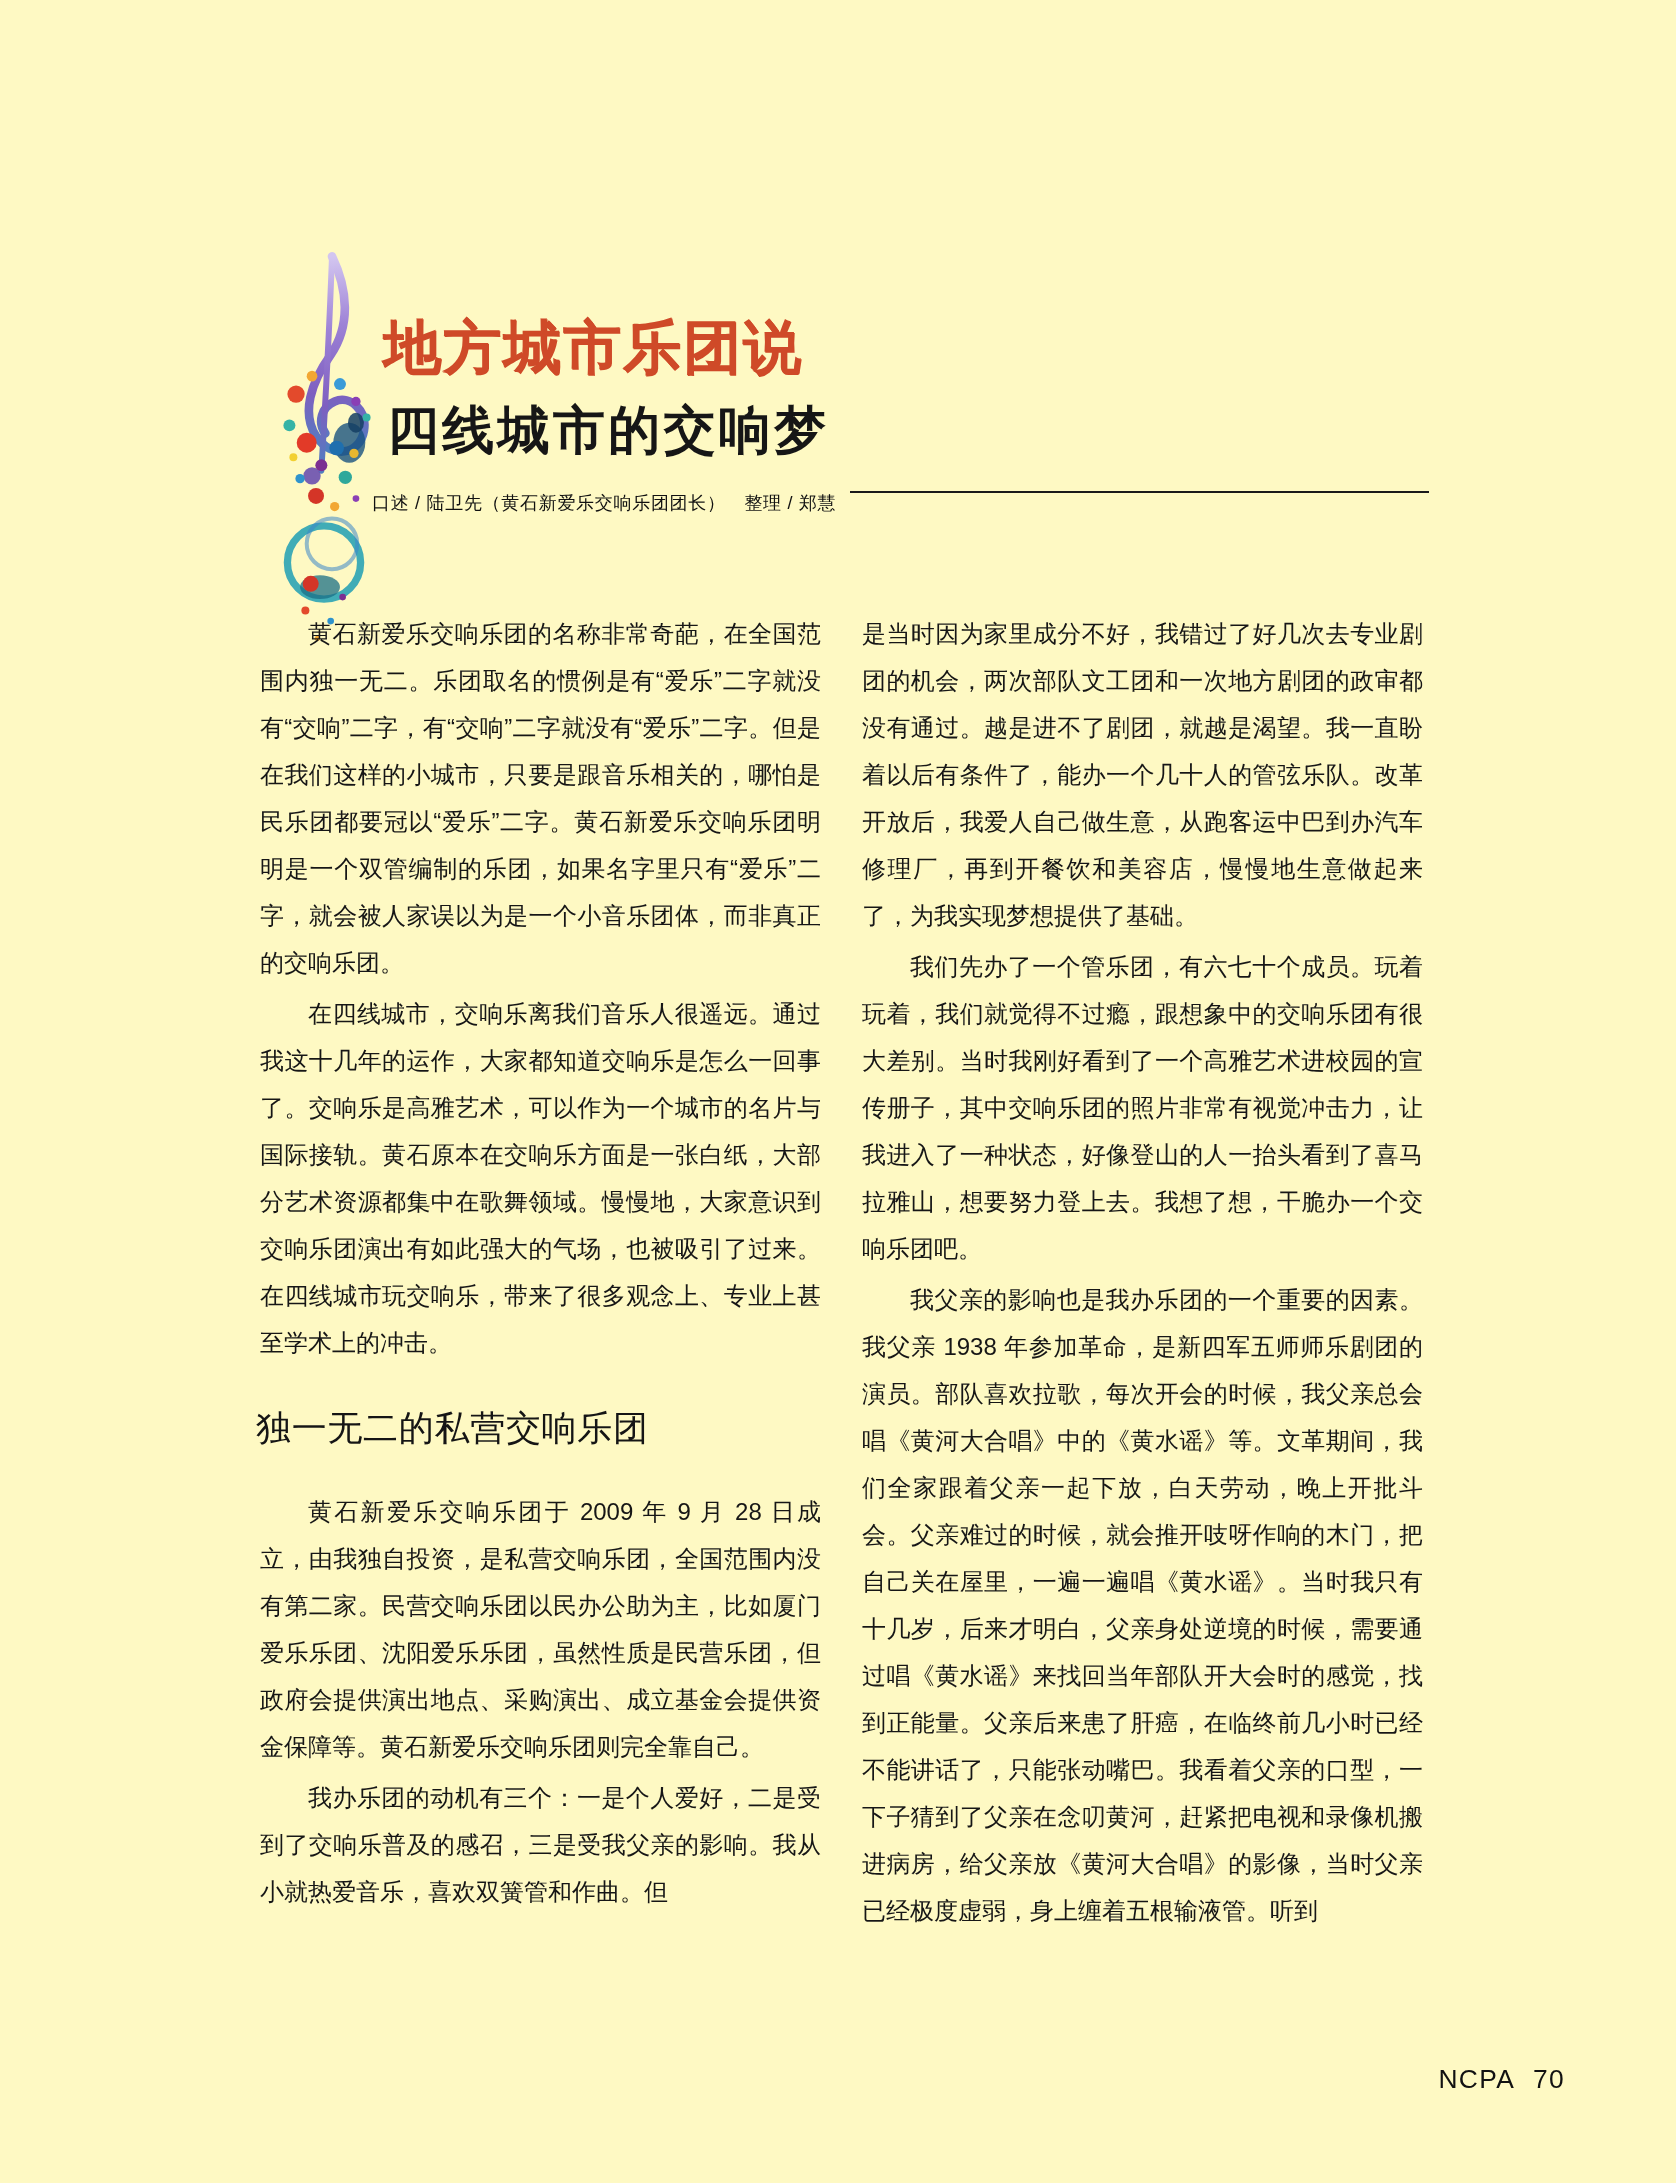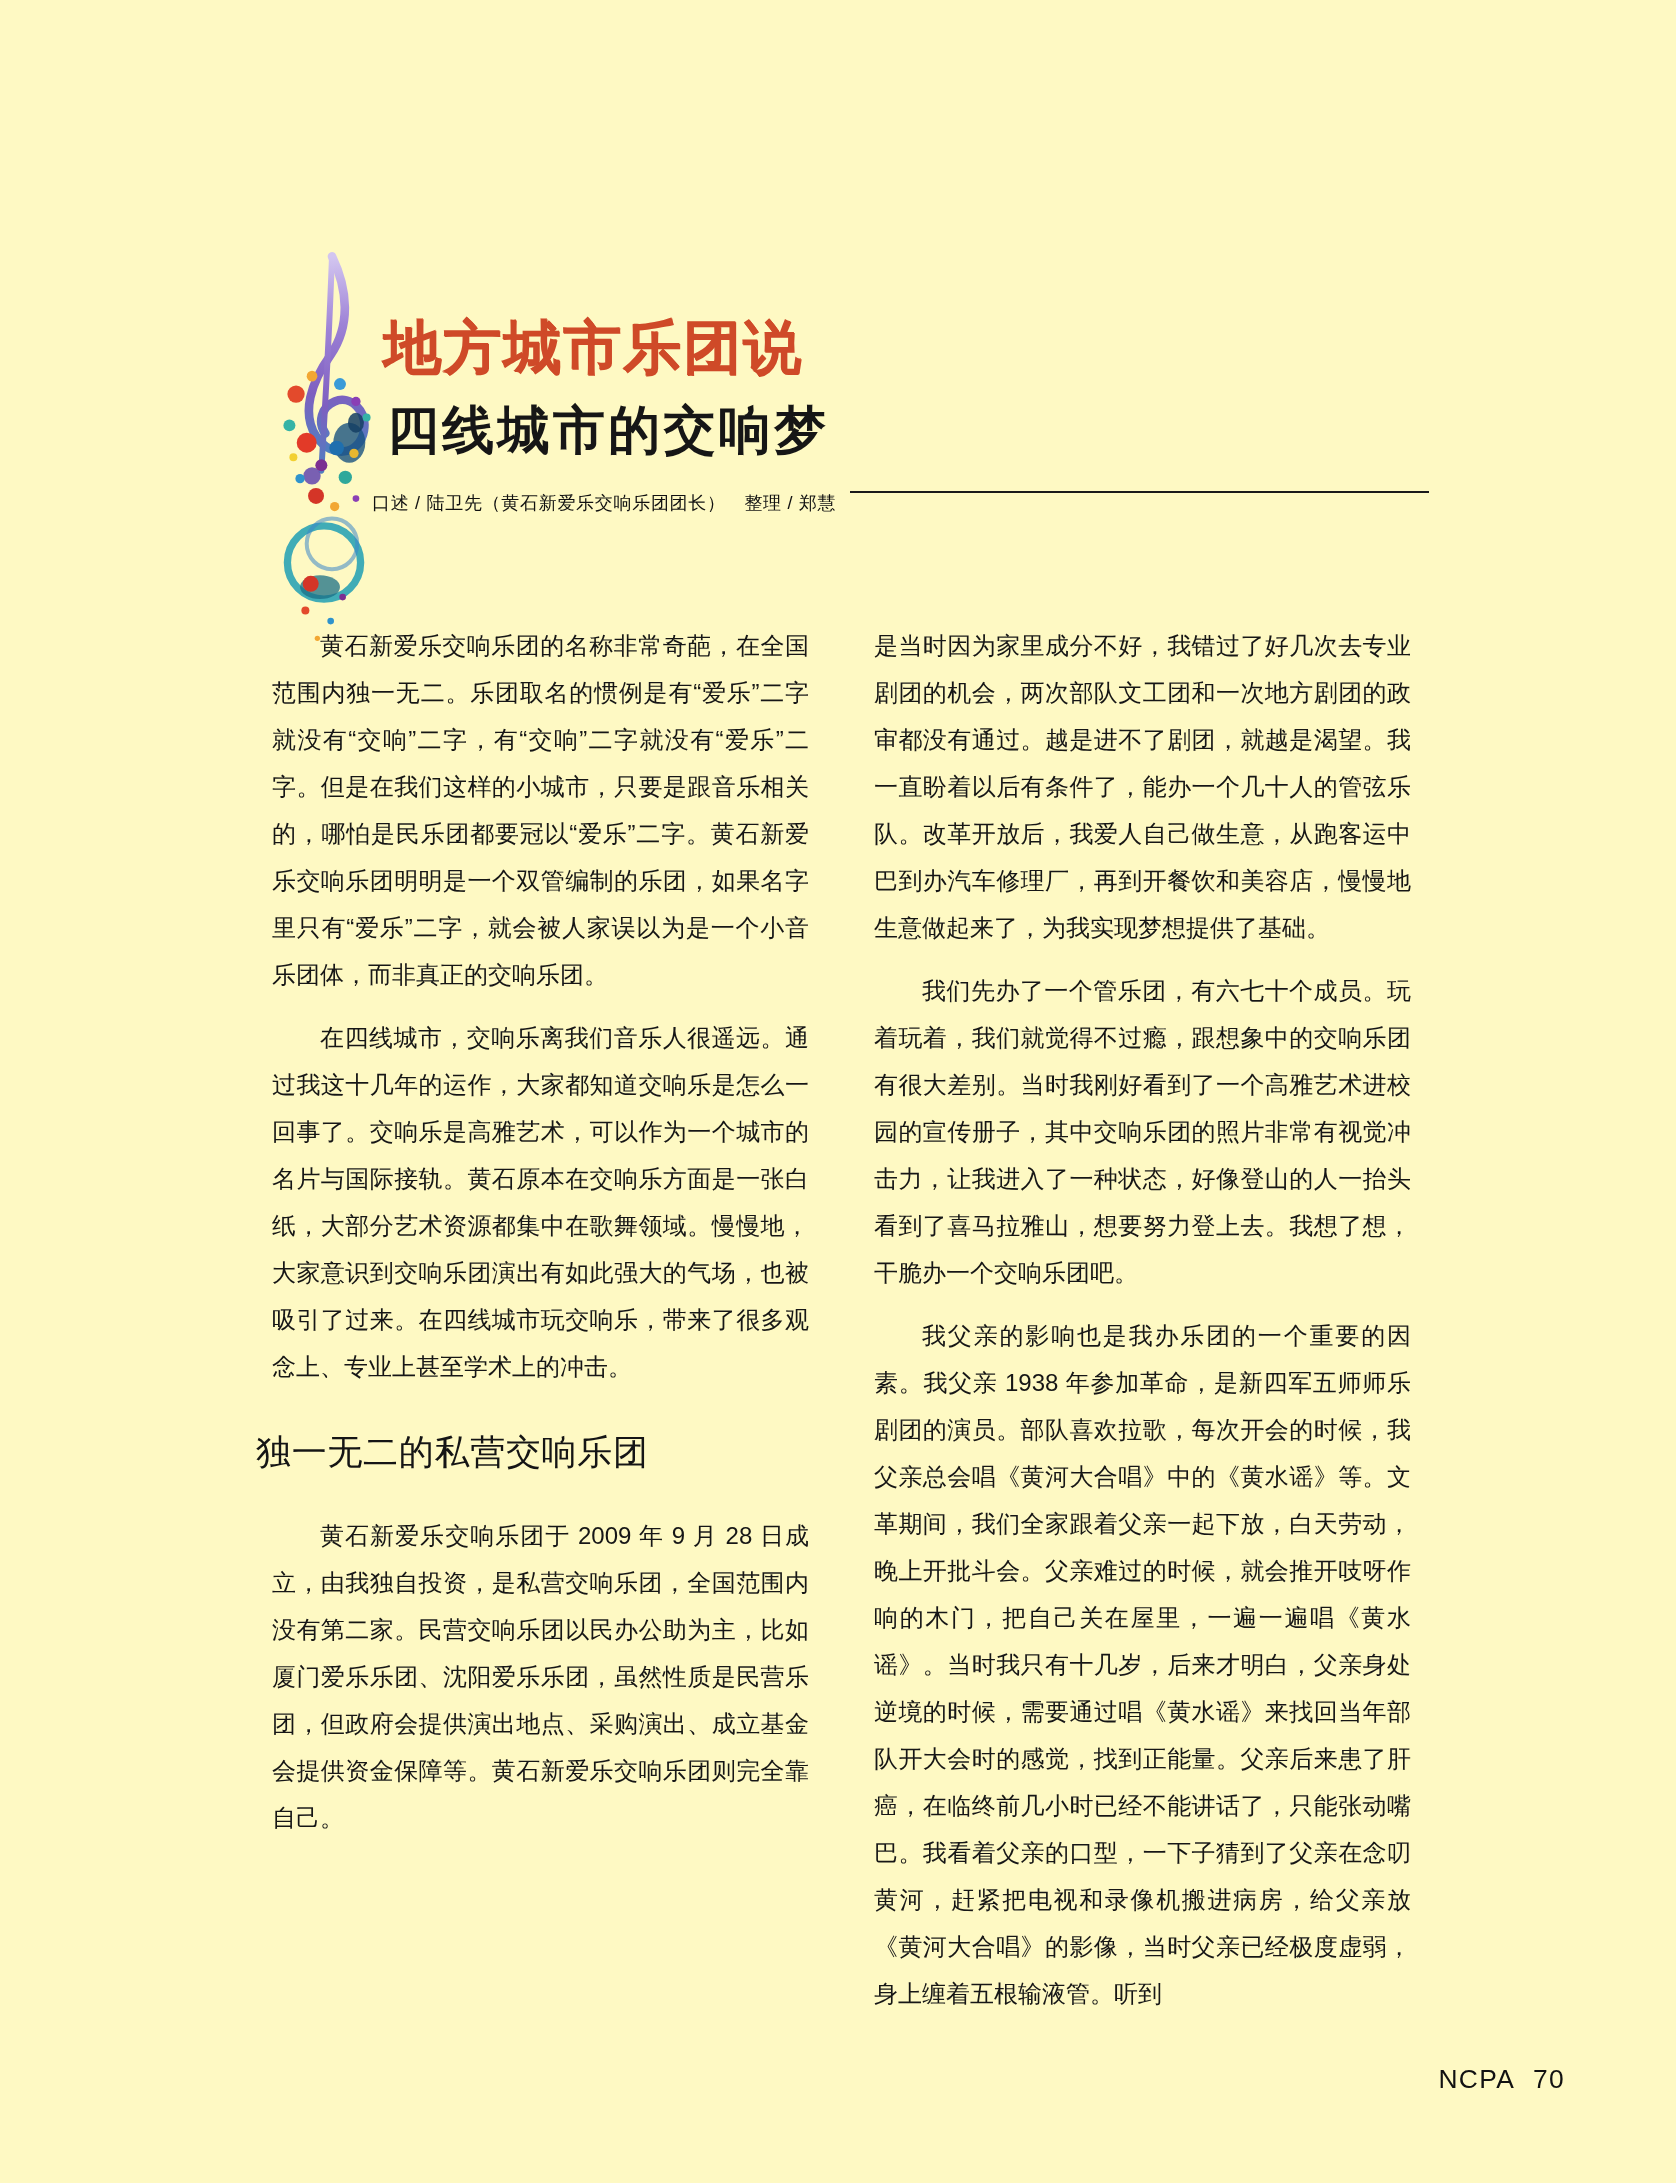--- a/index.html
+++ b/index.html
@@ -32,21 +32,21 @@
   .byline{font-size:18px;color:#111;white-space:nowrap;letter-spacing:0.7px;}
   .byline-rule{flex:1;height:2px;background:#1a1a1a;}
   
   .col{
     position:absolute;top:606px;width:569px;
     font-size:24px;line-height:47px;
     text-align:justify;color:#161616;
   }
   .col-left{left:256px;}
   .col-right{left:858px;}
-  .para{margin:16px;text-indent:2em;}
+  .para{margin:4px;text-indent:2em;}
   .para.no-indent{text-indent:0;}
   .subheading{
     margin:40px 0 38px 0;
     font-size:35px;font-weight:normal;line-height:1.25;
     color:#151515;letter-spacing:0.7px;
   }
   
   .footer{
     position:absolute;top:2064px;right:111px;
     display:flex;gap:18px;align-items:baseline;
@@ -108,20 +108,21 @@
   <div class="byline-row">
     <span class="byline">口述 / 陆卫先（黄石新爱乐交响乐团团长）　整理 / 郑慧</span>
     <span class="byline-rule"></span>
   </div>
 
   <div class="col col-left">
     <p class="para">黄石新爱乐交响乐团的名称非常奇葩，在全国范围内独一无二。乐团取名的惯例是有“爱乐”二字就没有“交响”二字，有“交响”二字就没有“爱乐”二字。但是在我们这样的小城市，只要是跟音乐相关的，哪怕是民乐团都要冠以“爱乐”二字。黄石新爱乐交响乐团明明是一个双管编制的乐团，如果名字里只有“爱乐”二字，就会被人家误以为是一个小音乐团体，而非真正的交响乐团。</p>
     <p class="para">在四线城市，交响乐离我们音乐人很遥远。通过我这十几年的运作，大家都知道交响乐是怎么一回事了。交响乐是高雅艺术，可以作为一个城市的名片与国际接轨。黄石原本在交响乐方面是一张白纸，大部分艺术资源都集中在歌舞领域。慢慢地，大家意识到交响乐团演出有如此强大的气场，也被吸引了过来。在四线城市玩交响乐，带来了很多观念上、专业上甚至学术上的冲击。</p>
     <h2 class="subheading">独一无二的私营交响乐团</h2>
     <p class="para">黄石新爱乐交响乐团于 2009 年 9 月 28 日成立，由我独自投资，是私营交响乐团，全国范围内没有第二家。民营交响乐团以民办公助为主，比如厦门爱乐乐团、沈阳爱乐乐团，虽然性质是民营乐团，但政府会提供演出地点、采购演出、成立基金会提供资金保障等。黄石新爱乐交响乐团则完全靠自己。</p>
+    <p class="para">我办乐团的动机有三个：一是个人爱好，二是受到了交响乐普及的感召，三是受我父亲的影响。我从小就热爱音乐，喜欢双簧管和作曲。但</p>
   </div>
 
   <div class="col col-right">
     <p class="para no-indent">是当时因为家里成分不好，我错过了好几次去专业剧团的机会，两次部队文工团和一次地方剧团的政审都没有通过。越是进不了剧团，就越是渴望。我一直盼着以后有条件了，能办一个几十人的管弦乐队。改革开放后，我爱人自己做生意，从跑客运中巴到办汽车修理厂，再到开餐饮和美容店，慢慢地生意做起来了，为我实现梦想提供了基础。</p>
     <p class="para">我们先办了一个管乐团，有六七十个成员。玩着玩着，我们就觉得不过瘾，跟想象中的交响乐团有很大差别。当时我刚好看到了一个高雅艺术进校园的宣传册子，其中交响乐团的照片非常有视觉冲击力，让我进入了一种状态，好像登山的人一抬头看到了喜马拉雅山，想要努力登上去。我想了想，干脆办一个交响乐团吧。</p>
     <p class="para">我父亲的影响也是我办乐团的一个重要的因素。我父亲 1938 年参加革命，是新四军五师师乐剧团的演员。部队喜欢拉歌，每次开会的时候，我父亲总会唱《黄河大合唱》中的《黄水谣》等。文革期间，我们全家跟着父亲一起下放，白天劳动，晚上开批斗会。父亲难过的时候，就会推开吱呀作响的木门，把自己关在屋里，一遍一遍唱《黄水谣》。当时我只有十几岁，后来才明白，父亲身处逆境的时候，需要通过唱《黄水谣》来找回当年部队开大会时的感觉，找到正能量。父亲后来患了肝癌，在临终前几小时已经不能讲话了，只能张动嘴巴。我看着父亲的口型，一下子猜到了父亲在念叨黄河，赶紧把电视和录像机搬进病房，给父亲放《黄河大合唱》的影像，当时父亲已经极度虚弱，身上缠着五根输液管。听到</p>
   </div>
 
   <div class="footer">
     <span>NCPA</span>

